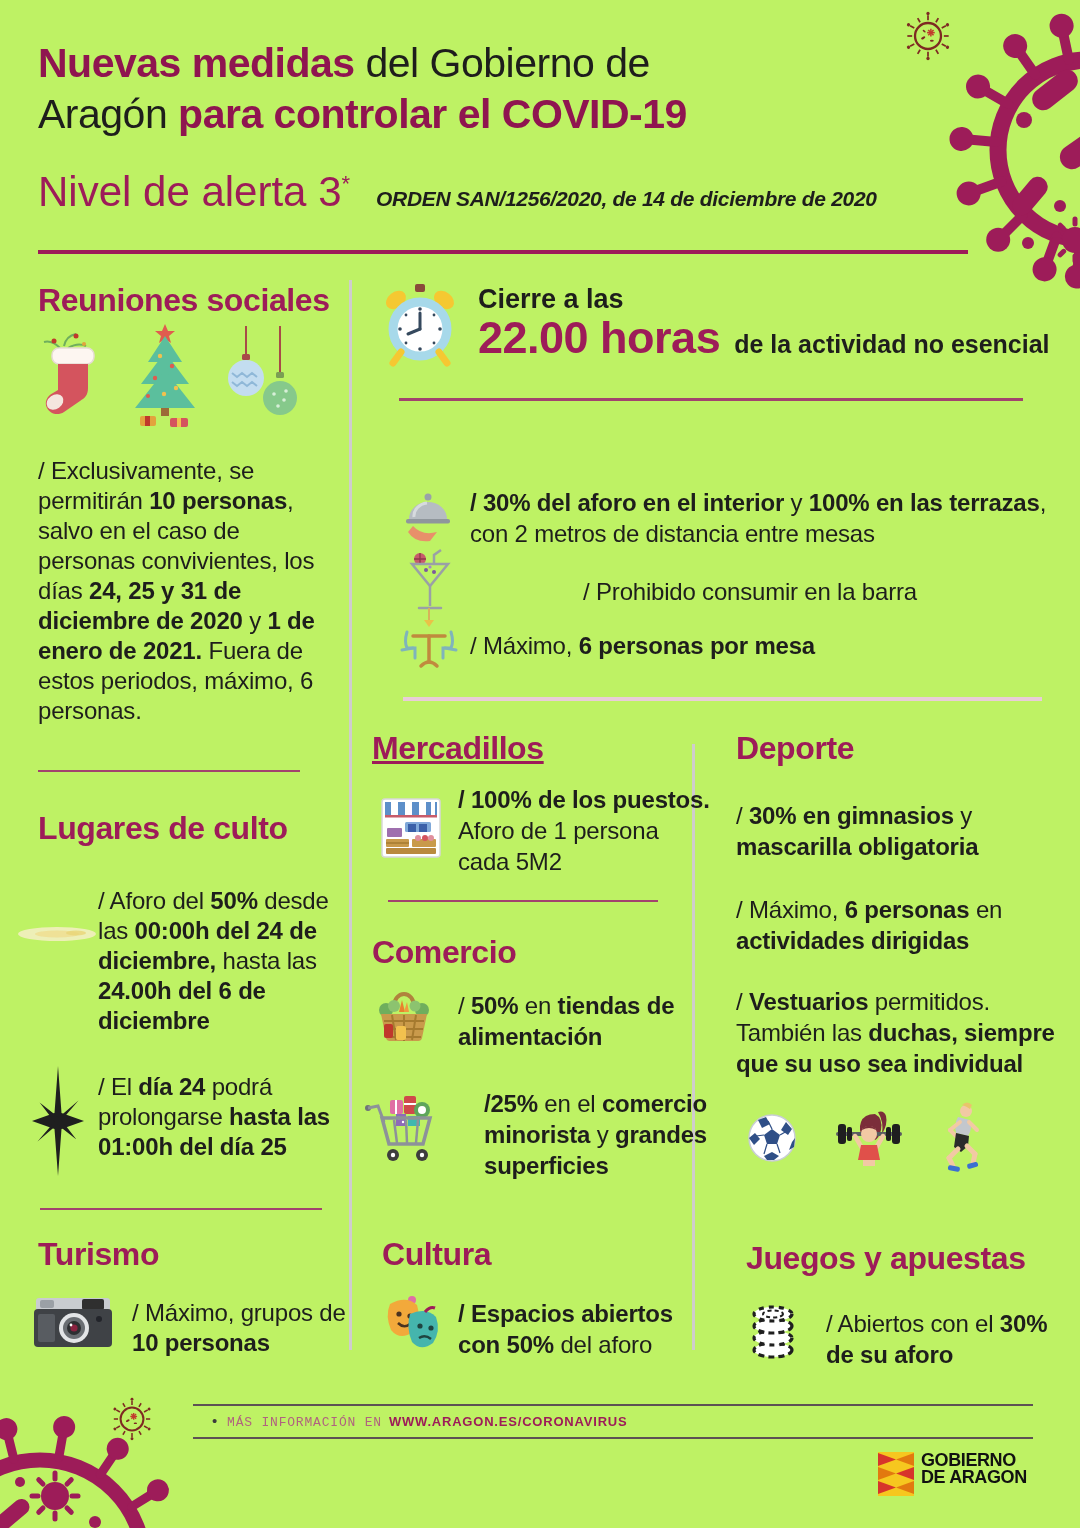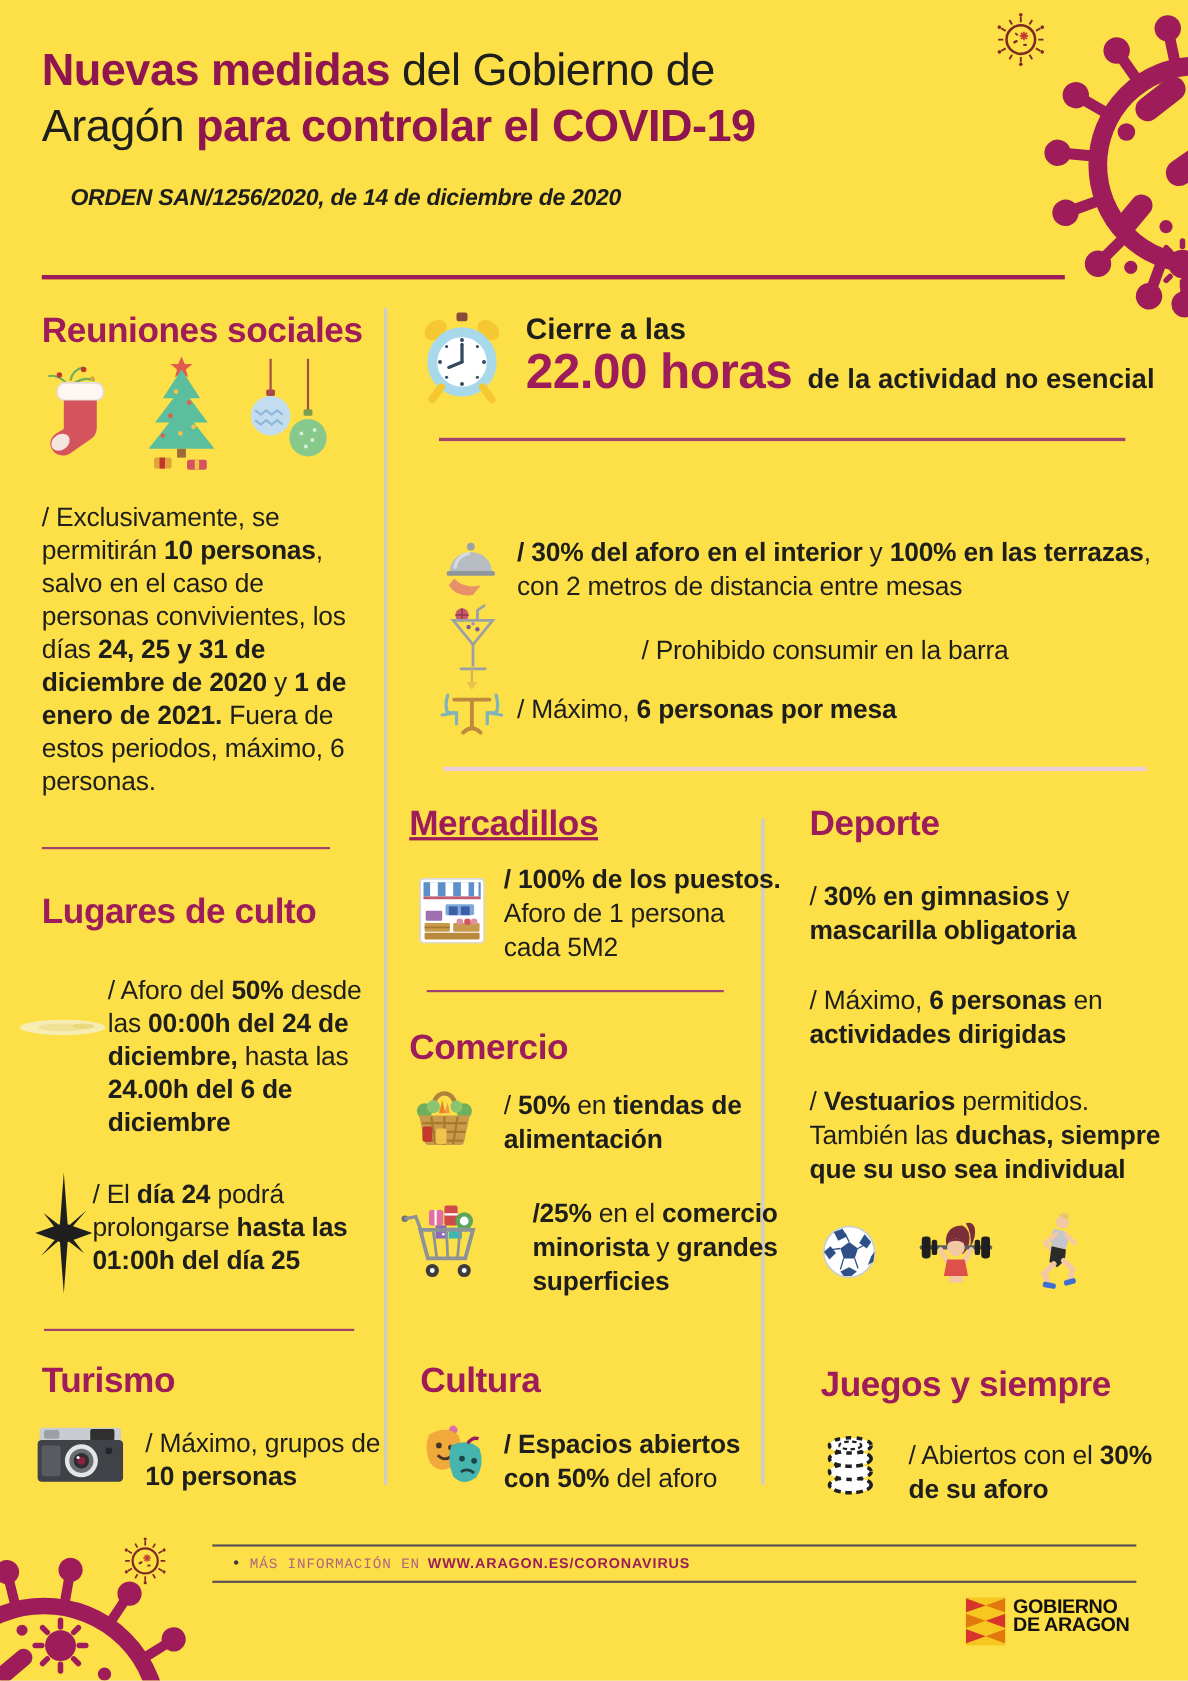--- a/index.html
+++ b/index.html
@@ -7,21 +7,21 @@
     --maroon-dark:#8f1550;
     --ink:#1e1e1c;
     --pink-rule:#e9cdd8;
     --gray-rule:#cfcccd;
     --footer-line:#5d5154;
   }
   *{margin:0;padding:0;box-sizing:border-box;}
   html,body{background:#eee;}
   body{font-family:"Liberation Sans","DejaVu Sans",sans-serif;}
   #page{
-    position:relative;width:1080px;height:1528px;background:#fde047;
+    position:relative;width:1080px;height:1528px;background:#bef264;
     overflow:hidden;margin:0 auto;color:var(--ink);
   }
   .abs{position:absolute;}
   .title{font-size:41px;line-height:51px;font-weight:400;letter-spacing:-0.5px;color:var(--ink);}
   .title .b{color:var(--maroon-dark);font-weight:700;}
   .alert-row{display:flex;align-items:baseline;}
   .alert{font-size:42px;font-weight:400;color:var(--maroon);letter-spacing:0;}
   .alert sup{font-size:22px;}
   .order{font-size:21px;font-style:italic;font-weight:700;color:var(--ink);padding-left:26px;letter-spacing:-0.3px;}
   .h2{font-size:32px;font-weight:700;color:var(--maroon);letter-spacing:-0.4px;}
@@ -46,20 +46,21 @@
 <body>
 
 <div id="page">
 
   <div class="abs title" style="left:38px;top:38px;width:870px;">
     <div><span class="b">Nuevas medidas</span><span> del Gobierno de</span></div>
     <div><span>Aragón </span><span class="b">para controlar el COVID-19</span></div>
   </div>
 
   <div class="abs alert-row" style="left:38px;top:168px;">
+    <div class="alert"><span>Nivel de alerta 3</span><sup>*</sup></div>
     <div class="order">ORDEN SAN/1256/2020, de 14 de diciembre de 2020</div>
   </div>
 
   <div class="rule" style="left:38px;top:250px;width:930px;height:4px;"></div>
 
   <svg class="abs" style="left:903px;top:10px;" width="50" height="52" viewBox="0 0 52 52">
     <g stroke="#7e2a22" stroke-width="1.8" fill="none">
       <circle cx="26" cy="26" r="13.5" stroke-width="2.4"></circle>
       <g>
         <line x1="26" y1="9.5" x2="26" y2="4.5"></line>
@@ -220,21 +221,21 @@
     <ellipse cx="41" cy="14" rx="39" ry="7" fill="#f6eec6" opacity="0.85"></ellipse>
     <ellipse cx="41" cy="14" rx="22" ry="3.5" fill="#eedf93" opacity="0.9"></ellipse>
     <ellipse cx="60" cy="13" rx="10" ry="2.5" fill="#e8d477" opacity="0.8"></ellipse>
   </svg>
   <div class="abs body" style="left:98px;top:886px;width:250px;"><span>/ Aforo del </span><span class="b">50%</span><span> desde las </span><span class="b">00:00h del 24 de diciembre,</span><span> hasta las </span><span class="b">24.00h del 6 de diciembre</span></div>
 
   <svg class="abs" style="left:28px;top:1066px;" width="60" height="110" viewBox="0 0 60 110">
     <path d="M30 0 L33.5 47 L56 55 L33.5 63 L30 110 L26.5 63 L4 55 L26.5 47 Z" fill="#1f1f1f"></path>
     <path d="M30 26 L32 52 L56 55 L32 58 L30 84 L28 58 L4 55 L28 52 Z" fill="#1f1f1f" transform="rotate(45 30 55)"></path>
   </svg>
-  <div class="abs body" style="left:84px;top:1072px;width:254px;"><span>/ El </span><span class="b">día 24</span><span> podrá prolongarse </span><span class="b">hasta las 01:00h del día 25</span></div>
+  <div class="abs body" style="left:98px;top:1072px;width:254px;"><span>/ El </span><span class="b">día 24</span><span> podrá prolongarse </span><span class="b">hasta las 01:00h del día 25</span></div>
 
   <div class="rule" style="left:40px;top:1208px;width:282px;height:2px;background:#a2436e;"></div>
   <div class="abs h2" style="left:38px;top:1236px;">Turismo</div>
 
   <svg class="abs" style="left:34px;top:1292px;" width="78" height="58" viewBox="0 0 78 58">
     <rect x="2" y="6" width="74" height="13" rx="3" fill="#c9ccd0"></rect>
     <rect x="48" y="7" width="22" height="11" rx="2" fill="#2f2f2f"></rect>
     <rect x="6" y="8" width="14" height="8" rx="2" fill="#9ba0a6"></rect>
     <rect x="0" y="17" width="78" height="38" rx="4" fill="#3f4246"></rect>
     <rect x="4" y="22" width="17" height="28" rx="2" fill="#585c61"></rect>
@@ -455,21 +456,21 @@
     <line x1="36" y1="22" x2="44" y2="30" stroke="#f2c9a4" stroke-width="4" stroke-linecap="round"></line>
     <path d="M23 33 l13 3 -1 10 -7 6 -7 -5 z" fill="#2b2b2b"></path>
     <line x1="25" y1="49" x2="16" y2="58" stroke="#f2c9a4" stroke-width="5" stroke-linecap="round"></line>
     <line x1="16" y1="58" x2="20" y2="66" stroke="#f2c9a4" stroke-width="5" stroke-linecap="round"></line>
     <line x1="34" y1="46" x2="42" y2="54" stroke="#f2c9a4" stroke-width="5" stroke-linecap="round"></line>
     <line x1="42" y1="54" x2="40" y2="63" stroke="#f2c9a4" stroke-width="5" stroke-linecap="round"></line>
     <rect x="15" y="66" width="12" height="5" rx="2" fill="#3c6fd1" transform="rotate(10 21 68)"></rect>
     <rect x="34" y="63" width="11" height="5" rx="2" fill="#3c6fd1" transform="rotate(-15 39 65)"></rect>
   </svg>
 
-  <div class="abs h2" style="left:746px;top:1240px;">Juegos y siempre</div>
+  <div class="abs h2" style="left:746px;top:1240px;">Juegos y apuestas</div>
 
   <svg class="abs" style="left:748px;top:1300px;" width="50" height="62" viewBox="0 0 50 62">
     <g fill="#ffffff" stroke="#1f1f1f" stroke-width="3.2">
       <ellipse cx="25" cy="50" rx="19" ry="7" stroke-dasharray="6 4"></ellipse>
       <ellipse cx="25" cy="38" rx="19" ry="7" stroke-dasharray="5 5"></ellipse>
       <ellipse cx="25" cy="26" rx="19" ry="7" stroke-dasharray="6 4"></ellipse>
       <ellipse cx="25" cy="14" rx="19" ry="7" stroke-dasharray="5 5"></ellipse>
     </g>
     <ellipse cx="25" cy="14" rx="10" ry="3.5" fill="none" stroke="#1f1f1f" stroke-width="2" stroke-dasharray="4 3"></ellipse>
   </svg>

